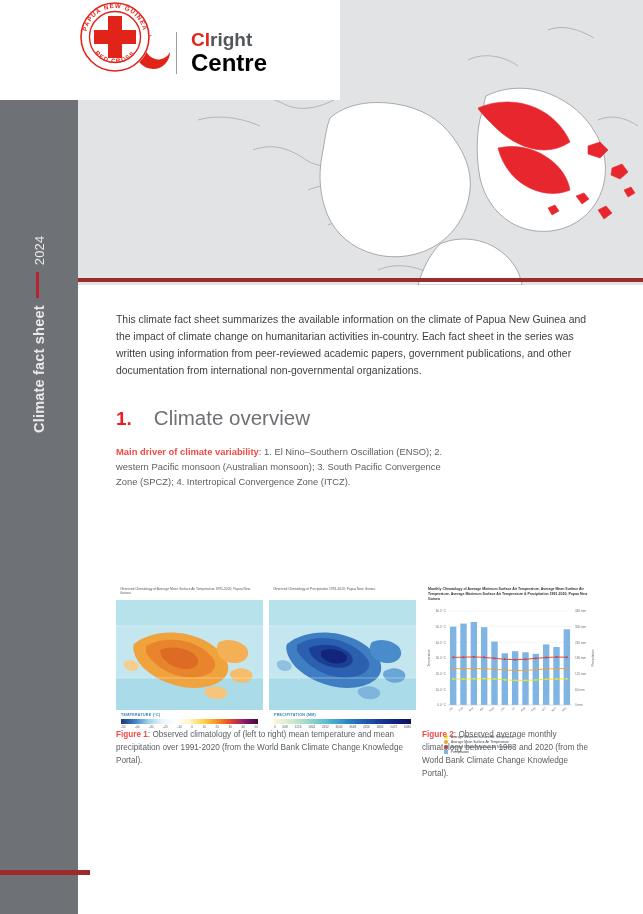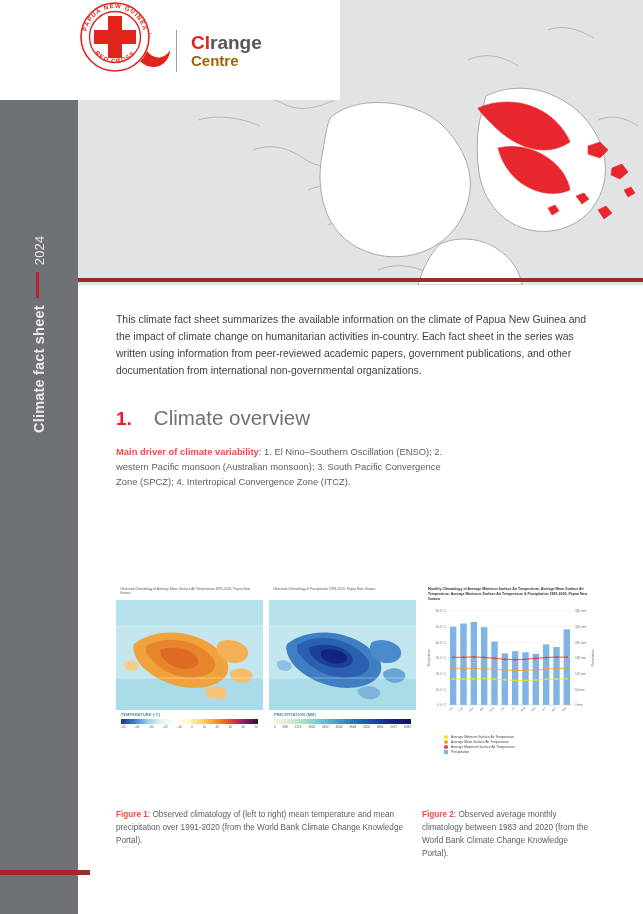--- a/index.html
+++ b/index.html
@@ -43,21 +43,21 @@
   .logo-box{
     position:absolute;left:0;top:0;width:262px;height:100px;
     background:#ffffff;z-index:4;
   }
   .cc-logo{position:absolute;left:22px;top:30px;display:flex;align-items:center;gap:0px;}
   .cc-mark{width:74px;height:40px;position:relative;}
   .cc-sep{width:1px;height:42px;background:#9b9ea2;margin:0 14px 0 2px;}
   .cc-word{line-height:1.07;}
   .cc-word .l1{font-size:19px;font-weight:bold;color:#53575b;}
   .cc-word .l1 .cl{color:#e2231a;}
-  .cc-word .l2{font-size:15px;font-weight:bold;color:#a16207;}
+  .cc-word .l2{font-size:24px;font-weight:bold;color:#000000;text-align:right;}
 
   .png-logo{position:absolute;left:172px;top:13px;width:74px;height:74px;z-index:5;}
 
   .hero-title{
     position:absolute;left:118px;top:170px;z-index:3;
     color:#ec1c24;font-size:63px;font-weight:normal;
     line-height:0.88;letter-spacing:-1px;
   }
   .hero-title .l2{display:block;}
   .hero-rule{
@@ -102,21 +102,21 @@
     padding:2px 4px 3px 6px;
   }
   .chart-area{position:relative;width:178px;height:128px;}
   .chart-area svg{position:absolute;left:0;top:0;}
   .chart-legend{padding:2px 0 0 22px;}
   .leg-item{display:flex;align-items:center;gap:3px;margin-bottom:1.2px;font-size:3.3px;color:#3f4347;}
   .leg-swatch{width:4px;height:4px;border-radius:50%;flex:0 0 auto;}
   .leg-swatch.sq{border-radius:0;width:4px;height:4px;}
 
   
-  .caps{position:absolute;left:116px;top:808px;width:490px;display:flex;gap:6px;}
+  .caps{position:absolute;left:116px;top:728px;width:490px;display:flex;gap:6px;}
   .cap{font-size:8.2px;line-height:1.6;color:#5b6064;}
   .cap.one{width:300px;}
   .cap.two{width:172px;}
   .cap .fnum{color:#ef4a45;font-weight:bold;}
 </style>
 </head>
 <body>
 
 <div class="page">
 
@@ -176,21 +176,21 @@
     <div class="logo-box">
       <div class="cc-logo">
         <div class="cc-mark">
           <svg width="74" height="40" viewBox="0 0 74 40">
             <path d="M14,4 L24,4 L24,14 L34,14 L34,24 L24,24 L24,34 L14,34 L14,24 L4,24 L4,14 L14,14 Z" fill="#e2231a"></path>
             <path d="M70,19 A17,17 0 1,1 52,2 A13,13 0 1,0 70,19 Z" fill="#e2231a"></path>
           </svg>
         </div>
         <div class="cc-sep"></div>
         <div class="cc-word">
-          <div class="l1"><span class="cl">Cl</span><span>range</span></div>
+          <div class="l1"><span class="cl">Cl</span><span>right</span></div>
           <div class="l2">Centre</div>
         </div>
       </div>
     </div>
 
     <svg class="png-logo" viewBox="0 0 74 74">
       <circle cx="37" cy="37" r="35" fill="#ffffff"></circle>
       <circle cx="37" cy="37" r="34" fill="none" stroke="#e2231a" stroke-width="1.6"></circle>
       <circle cx="37" cy="37" r="25.5" fill="none" stroke="#e2231a" stroke-width="1.4"></circle>
       <path d="M30,16 L44,16 L44,30 L58,30 L58,44 L44,44 L44,58 L30,58 L30,44 L16,44 L16,30 L30,30 Z" fill="#e2231a"></path>

